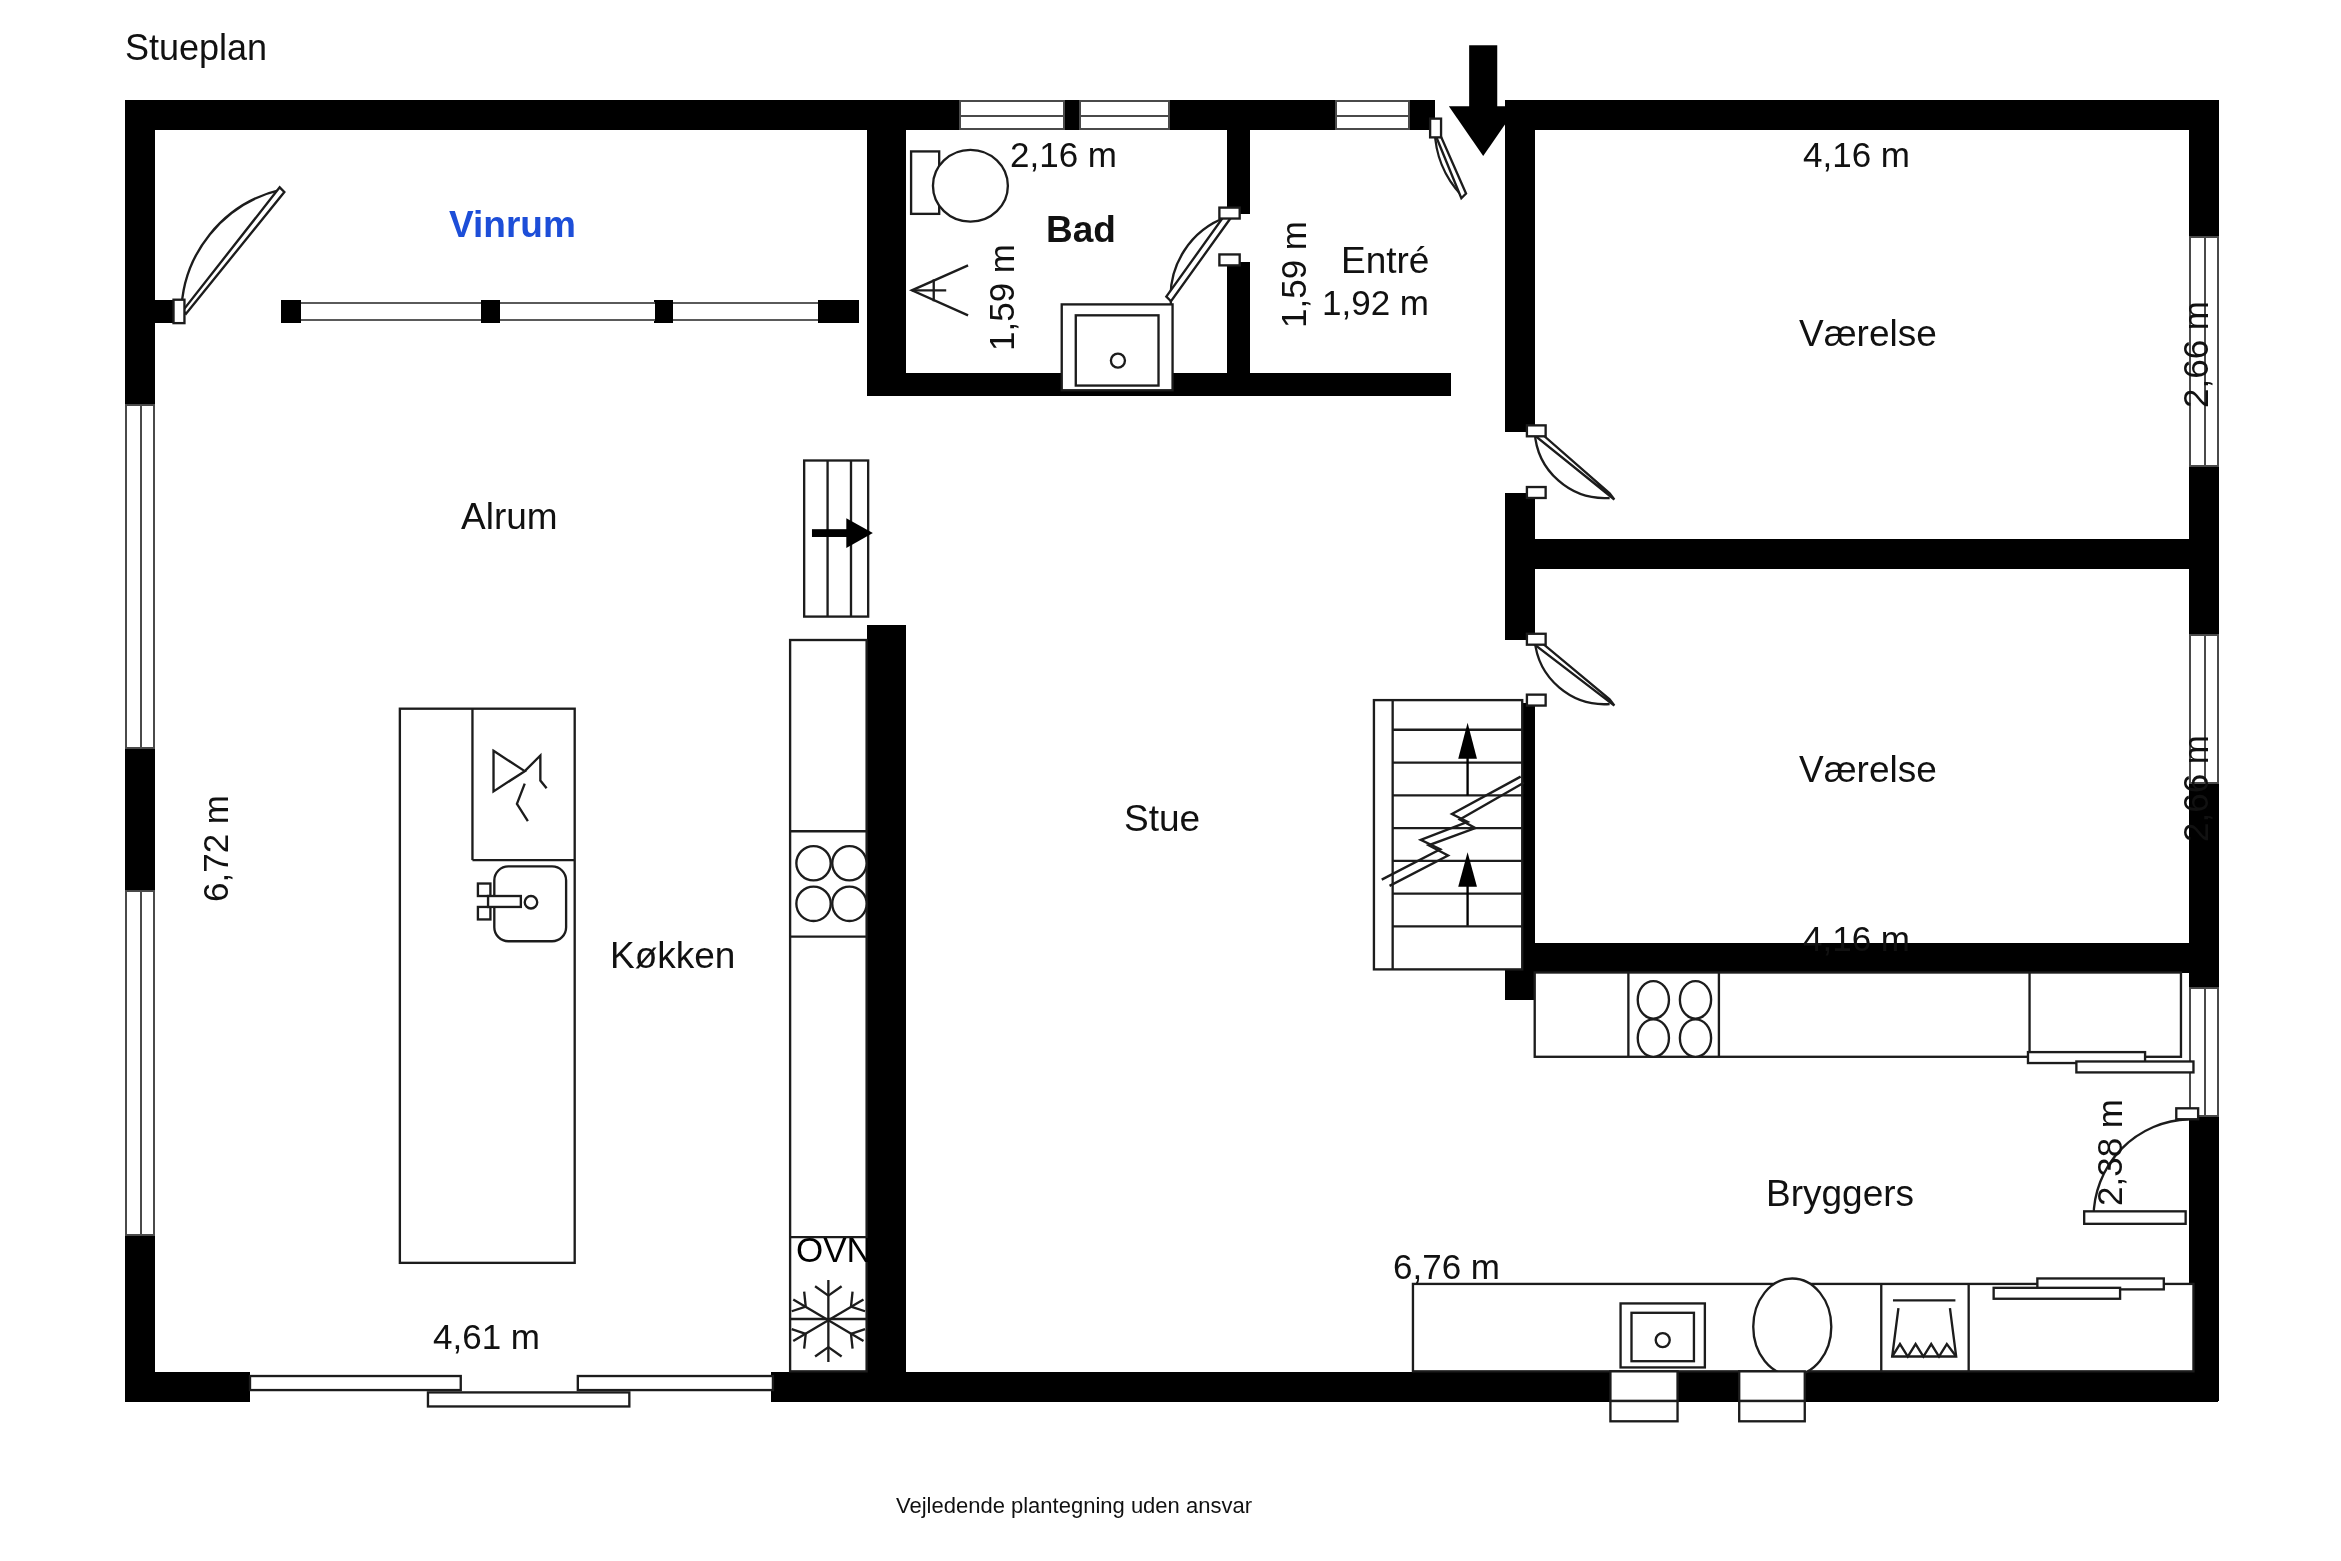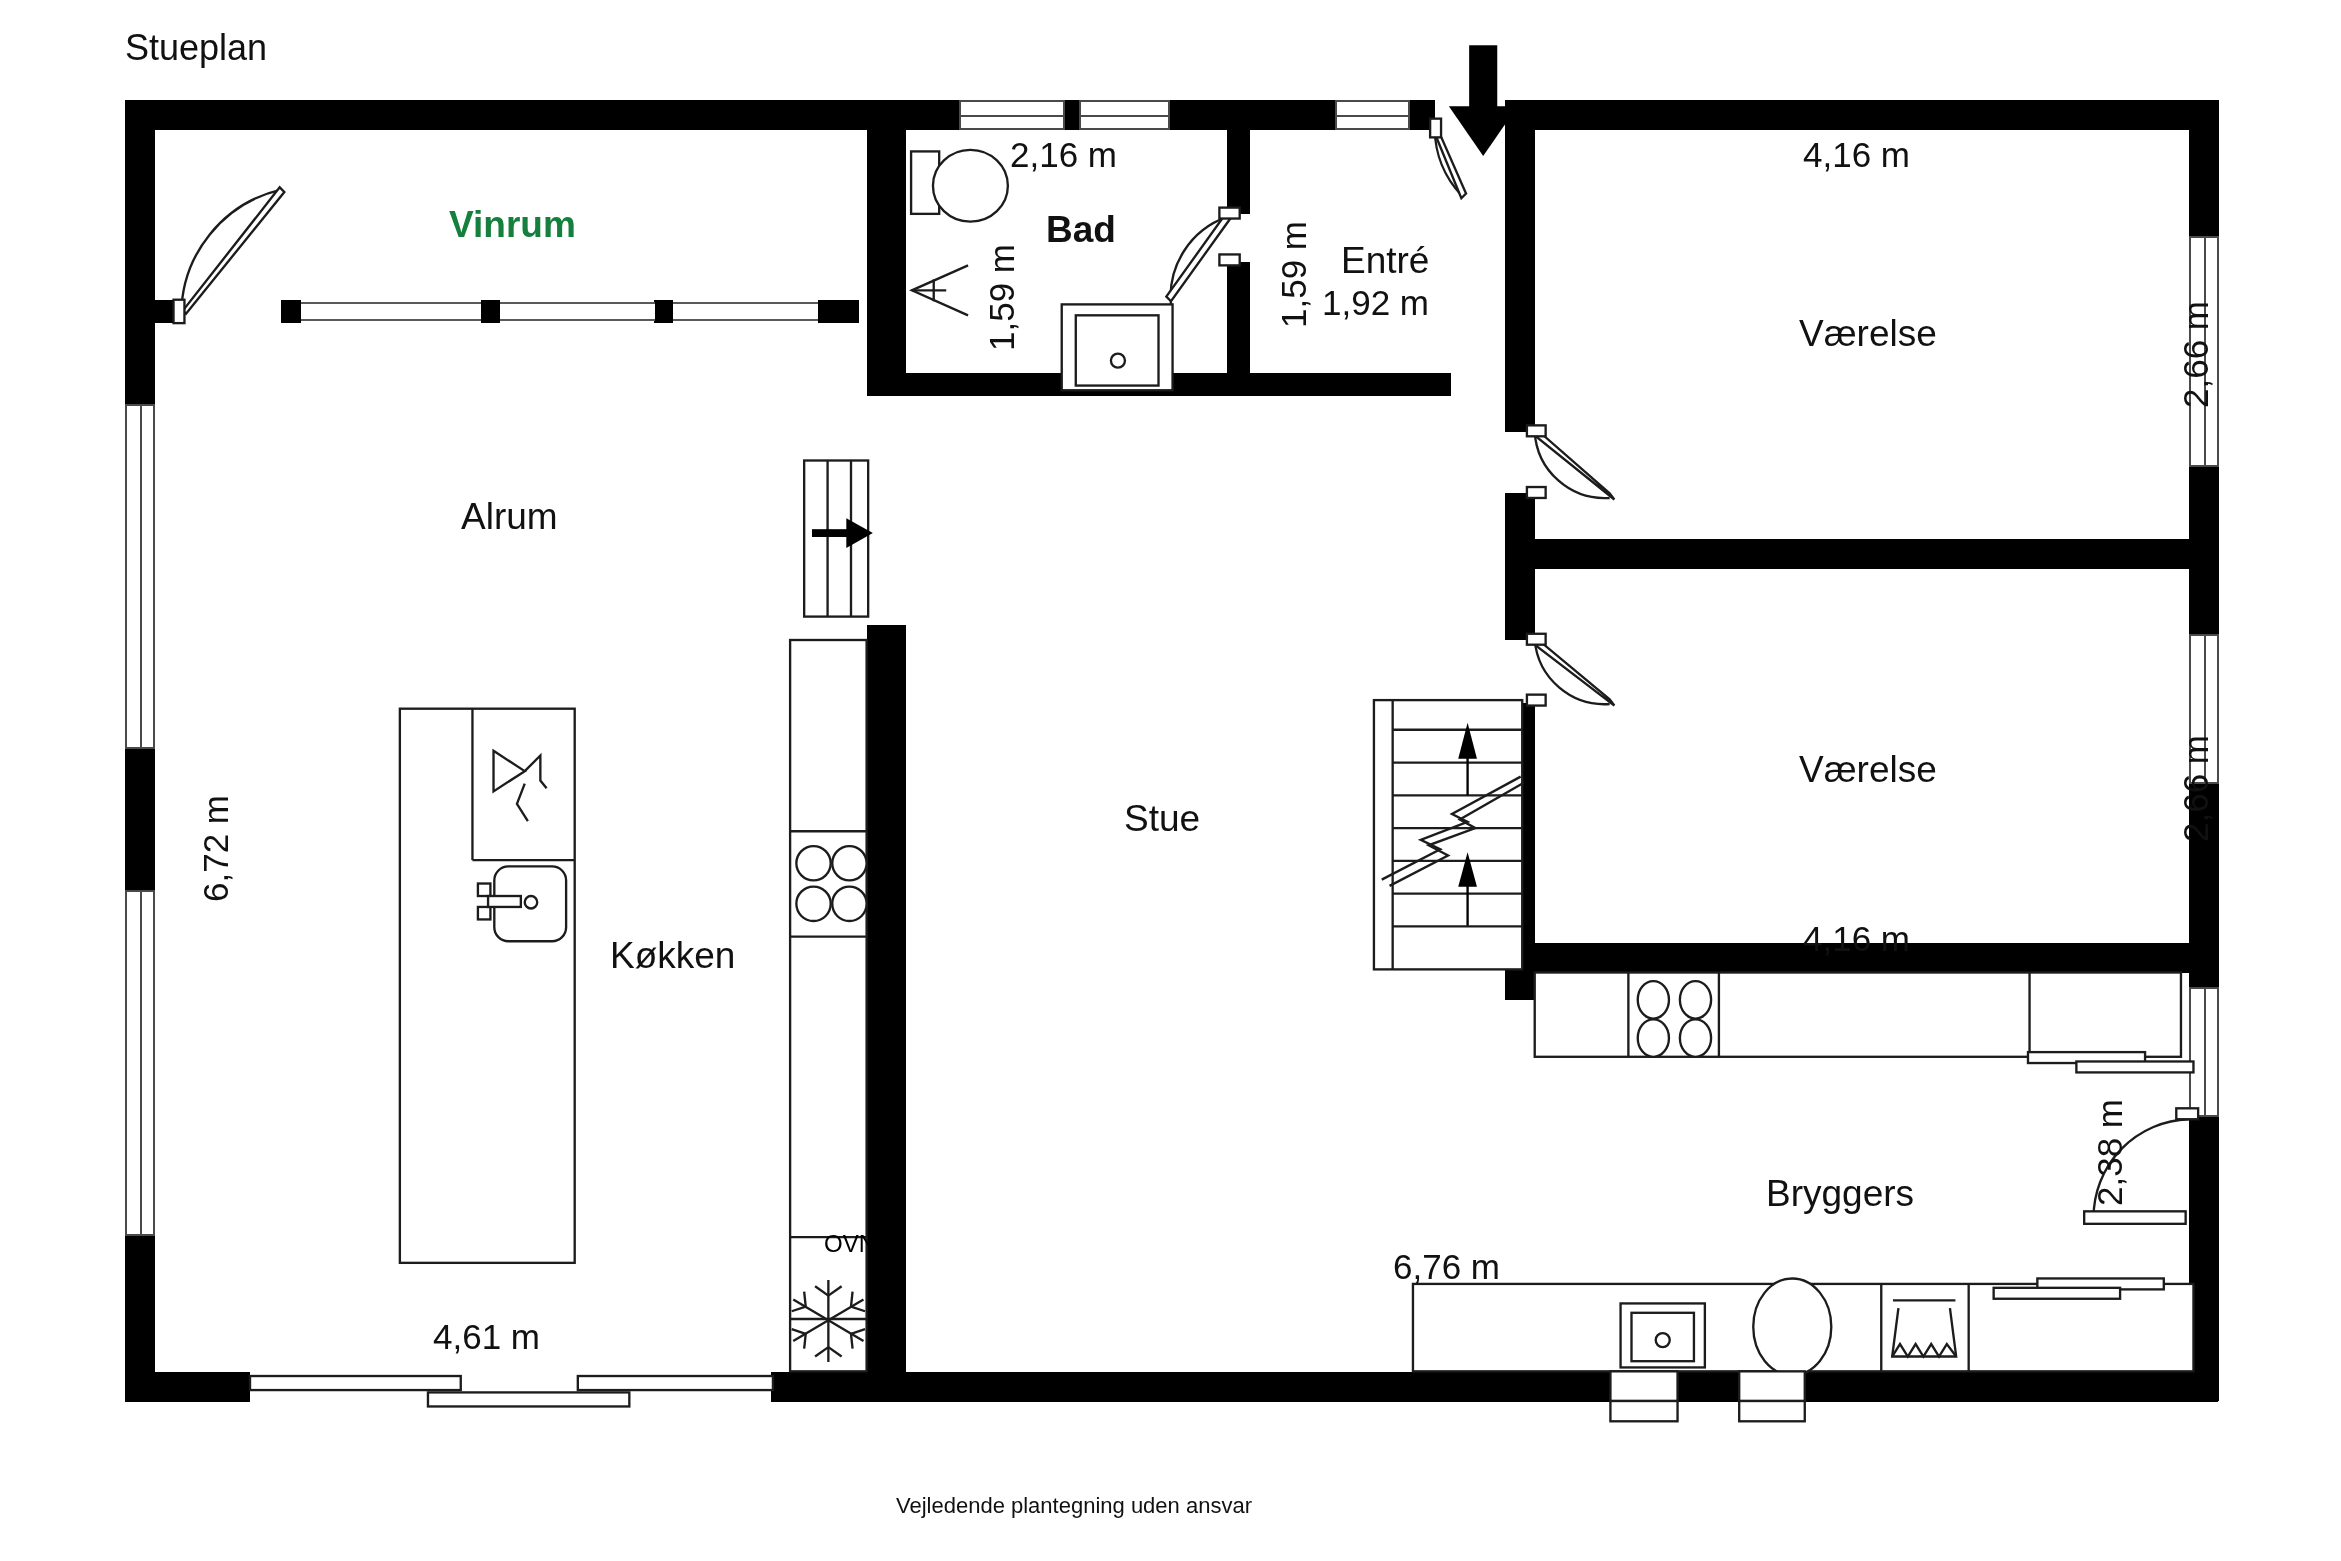--- a/index.html
+++ b/index.html
@@ -11,24 +11,24 @@
     overflow:hidden;
   }
   #stage{position:relative;width:2342px;height:1103px;background:#fff;}
 
   
   .lbl{position:absolute;white-space:nowrap;line-height:1;}
   #plan-title{left:125px;top:30px;font-size:36px;color:#111;}
   #plan-caption{left:896px;top:1495px;font-size:22px;color:#111;}
 
   .room-name{font-size:37px;color:#111;}
-  .room-name.green{color:#15803d;font-weight:bold;text-align:right;}
+  .room-name.green{color:#1d4ed8;font-weight:bold;text-align:right;}
   .dim{font-size:35px;color:#111;}
   .dim.rot{transform-origin:0 0;transform:rotate(-90deg);}
-  .tiny{font-size:24px;margin-left:28px;}
+  .tiny{font-size:35px;}
 
   
   .wall{position:absolute;background:#000;}
   .glass{position:absolute;background:#fff;border-top:2.3px solid #5a5a5a;border-bottom:2.3px solid #5a5a5a;box-sizing:border-box;}
   .win{position:absolute;background:#fff;box-sizing:border-box;border:2.3px solid #4a4a4a;}
   .win:after{content:"";position:absolute;left:0;right:0;top:50%;height:0;border-top:2.3px solid #4a4a4a;}
   .winv{position:absolute;background:#fff;box-sizing:border-box;border:2.3px solid #4a4a4a;}
   .winv:after{content:"";position:absolute;top:0;bottom:0;left:50%;width:0;border-left:2.3px solid #4a4a4a;}
 
   svg.ov{position:absolute;left:0;top:0;width:2342px;height:1561px;pointer-events:none;overflow:visible;}

